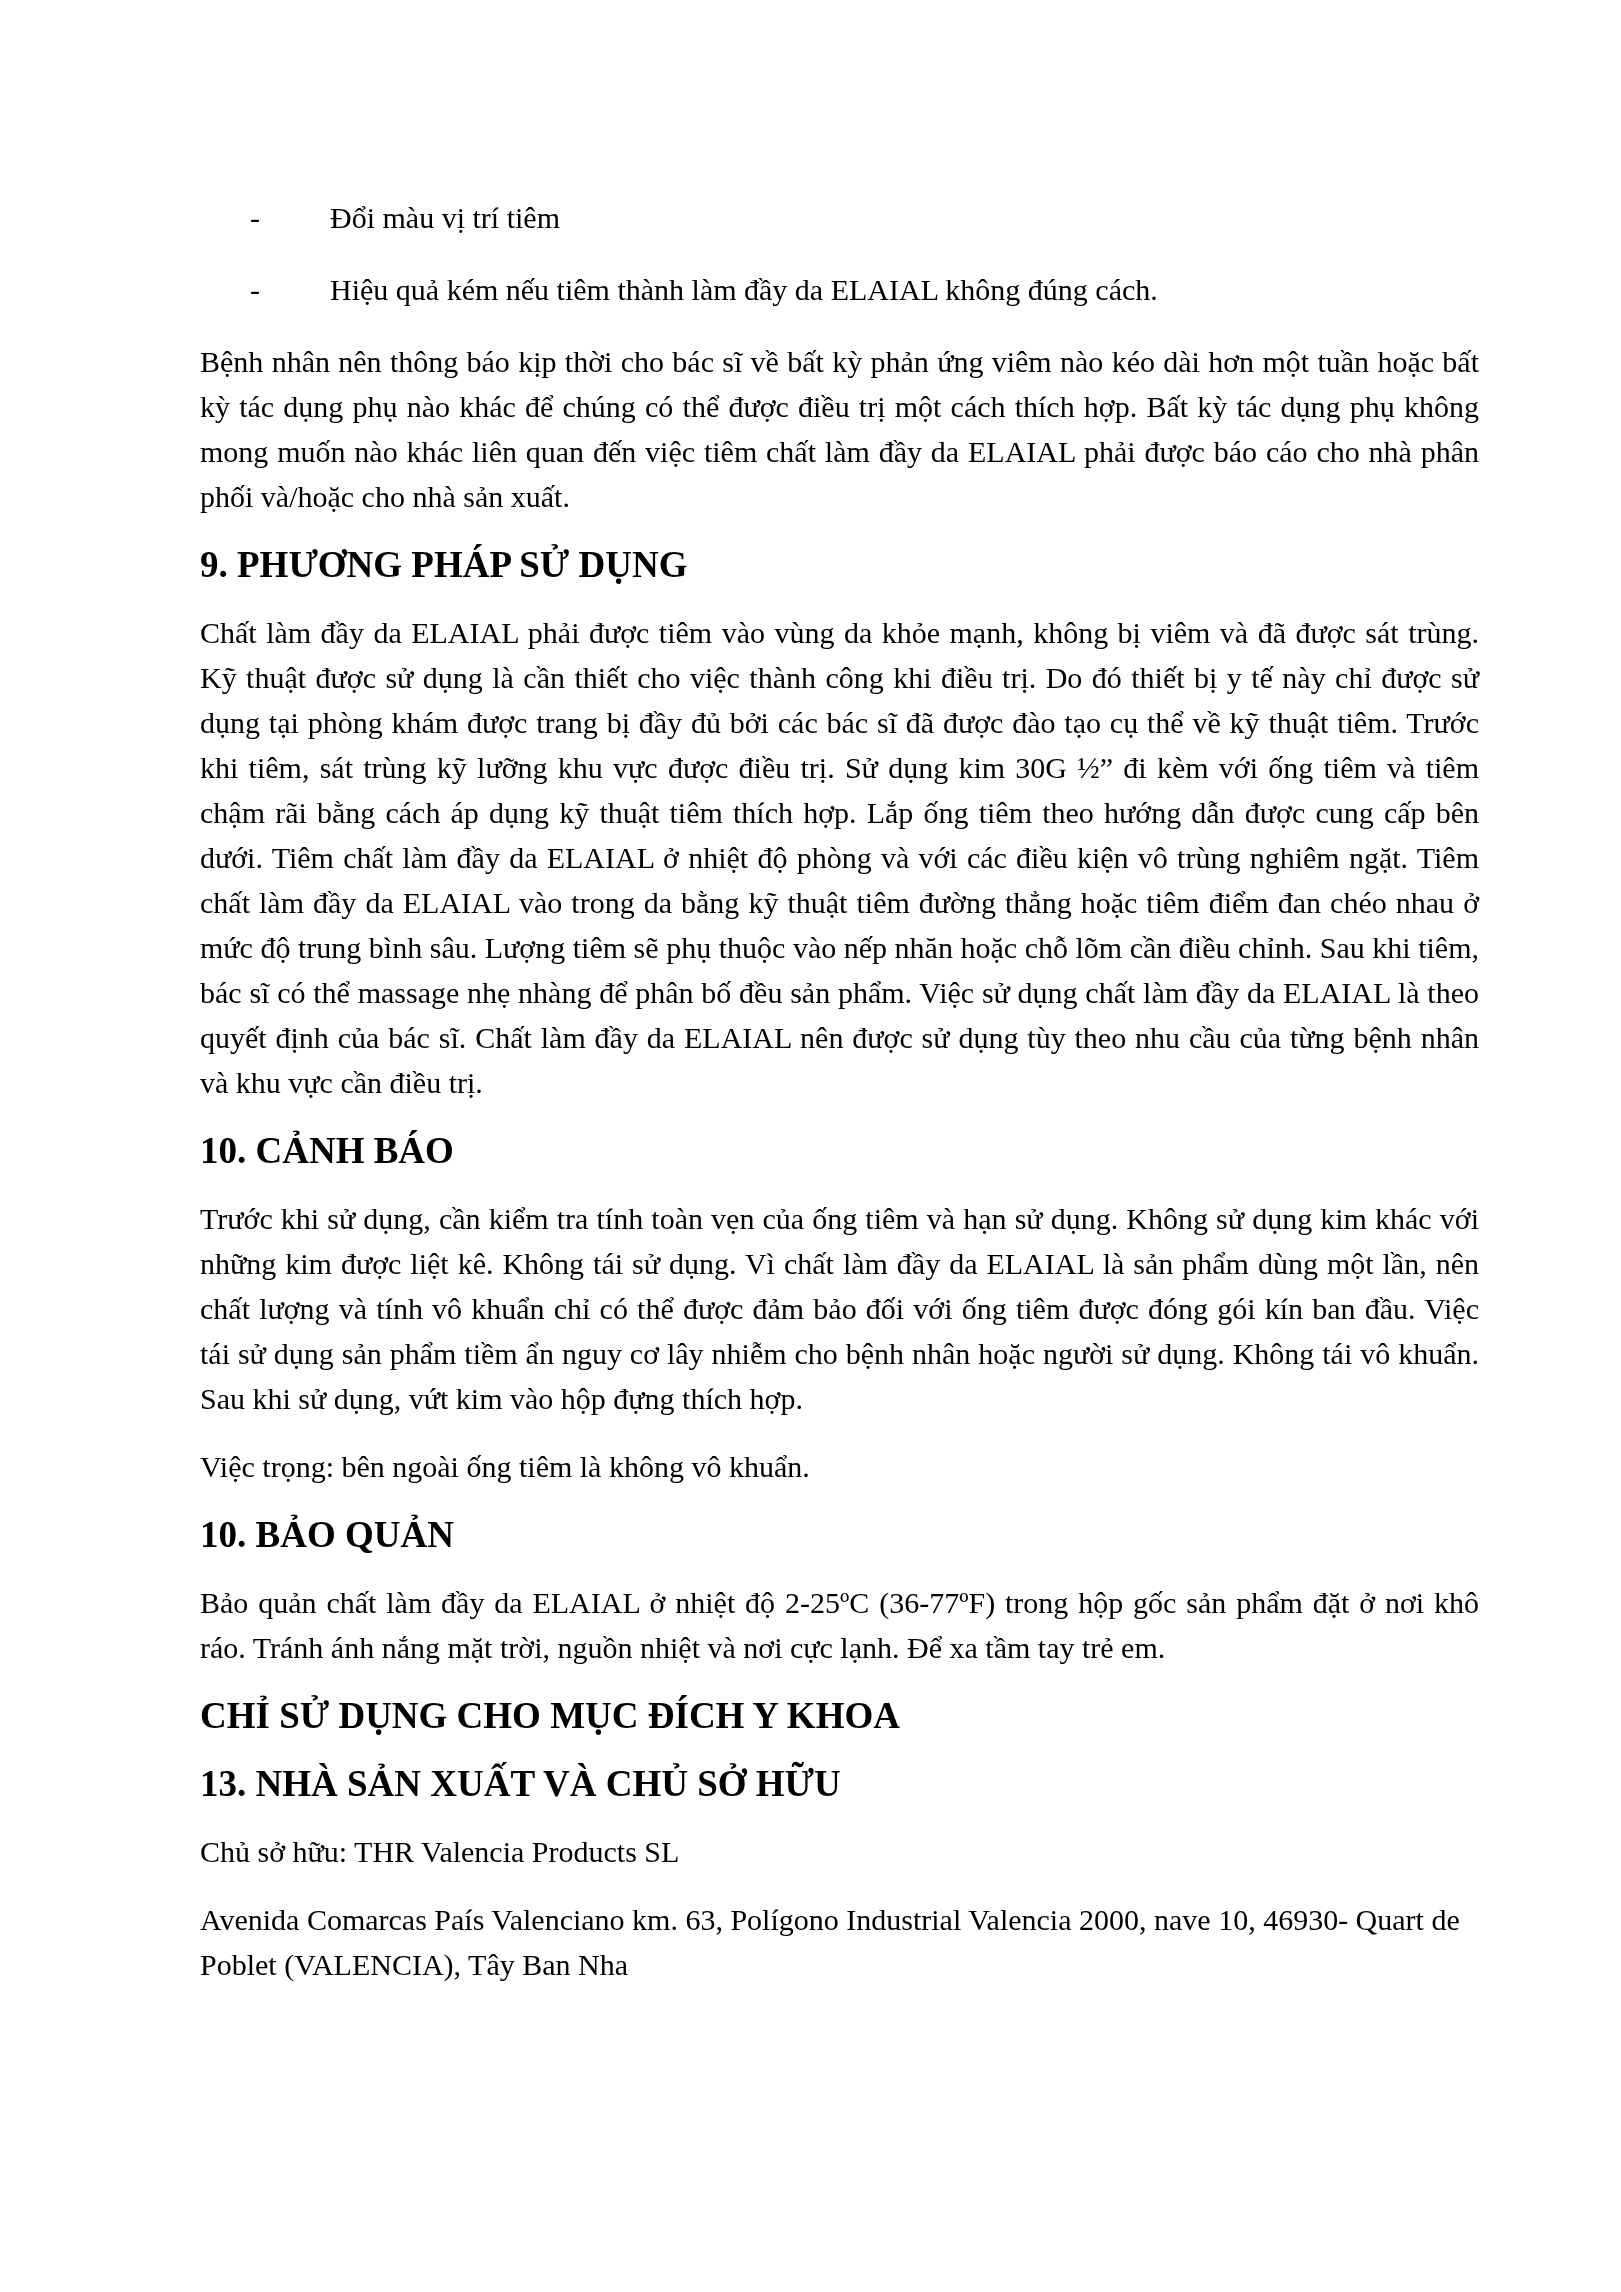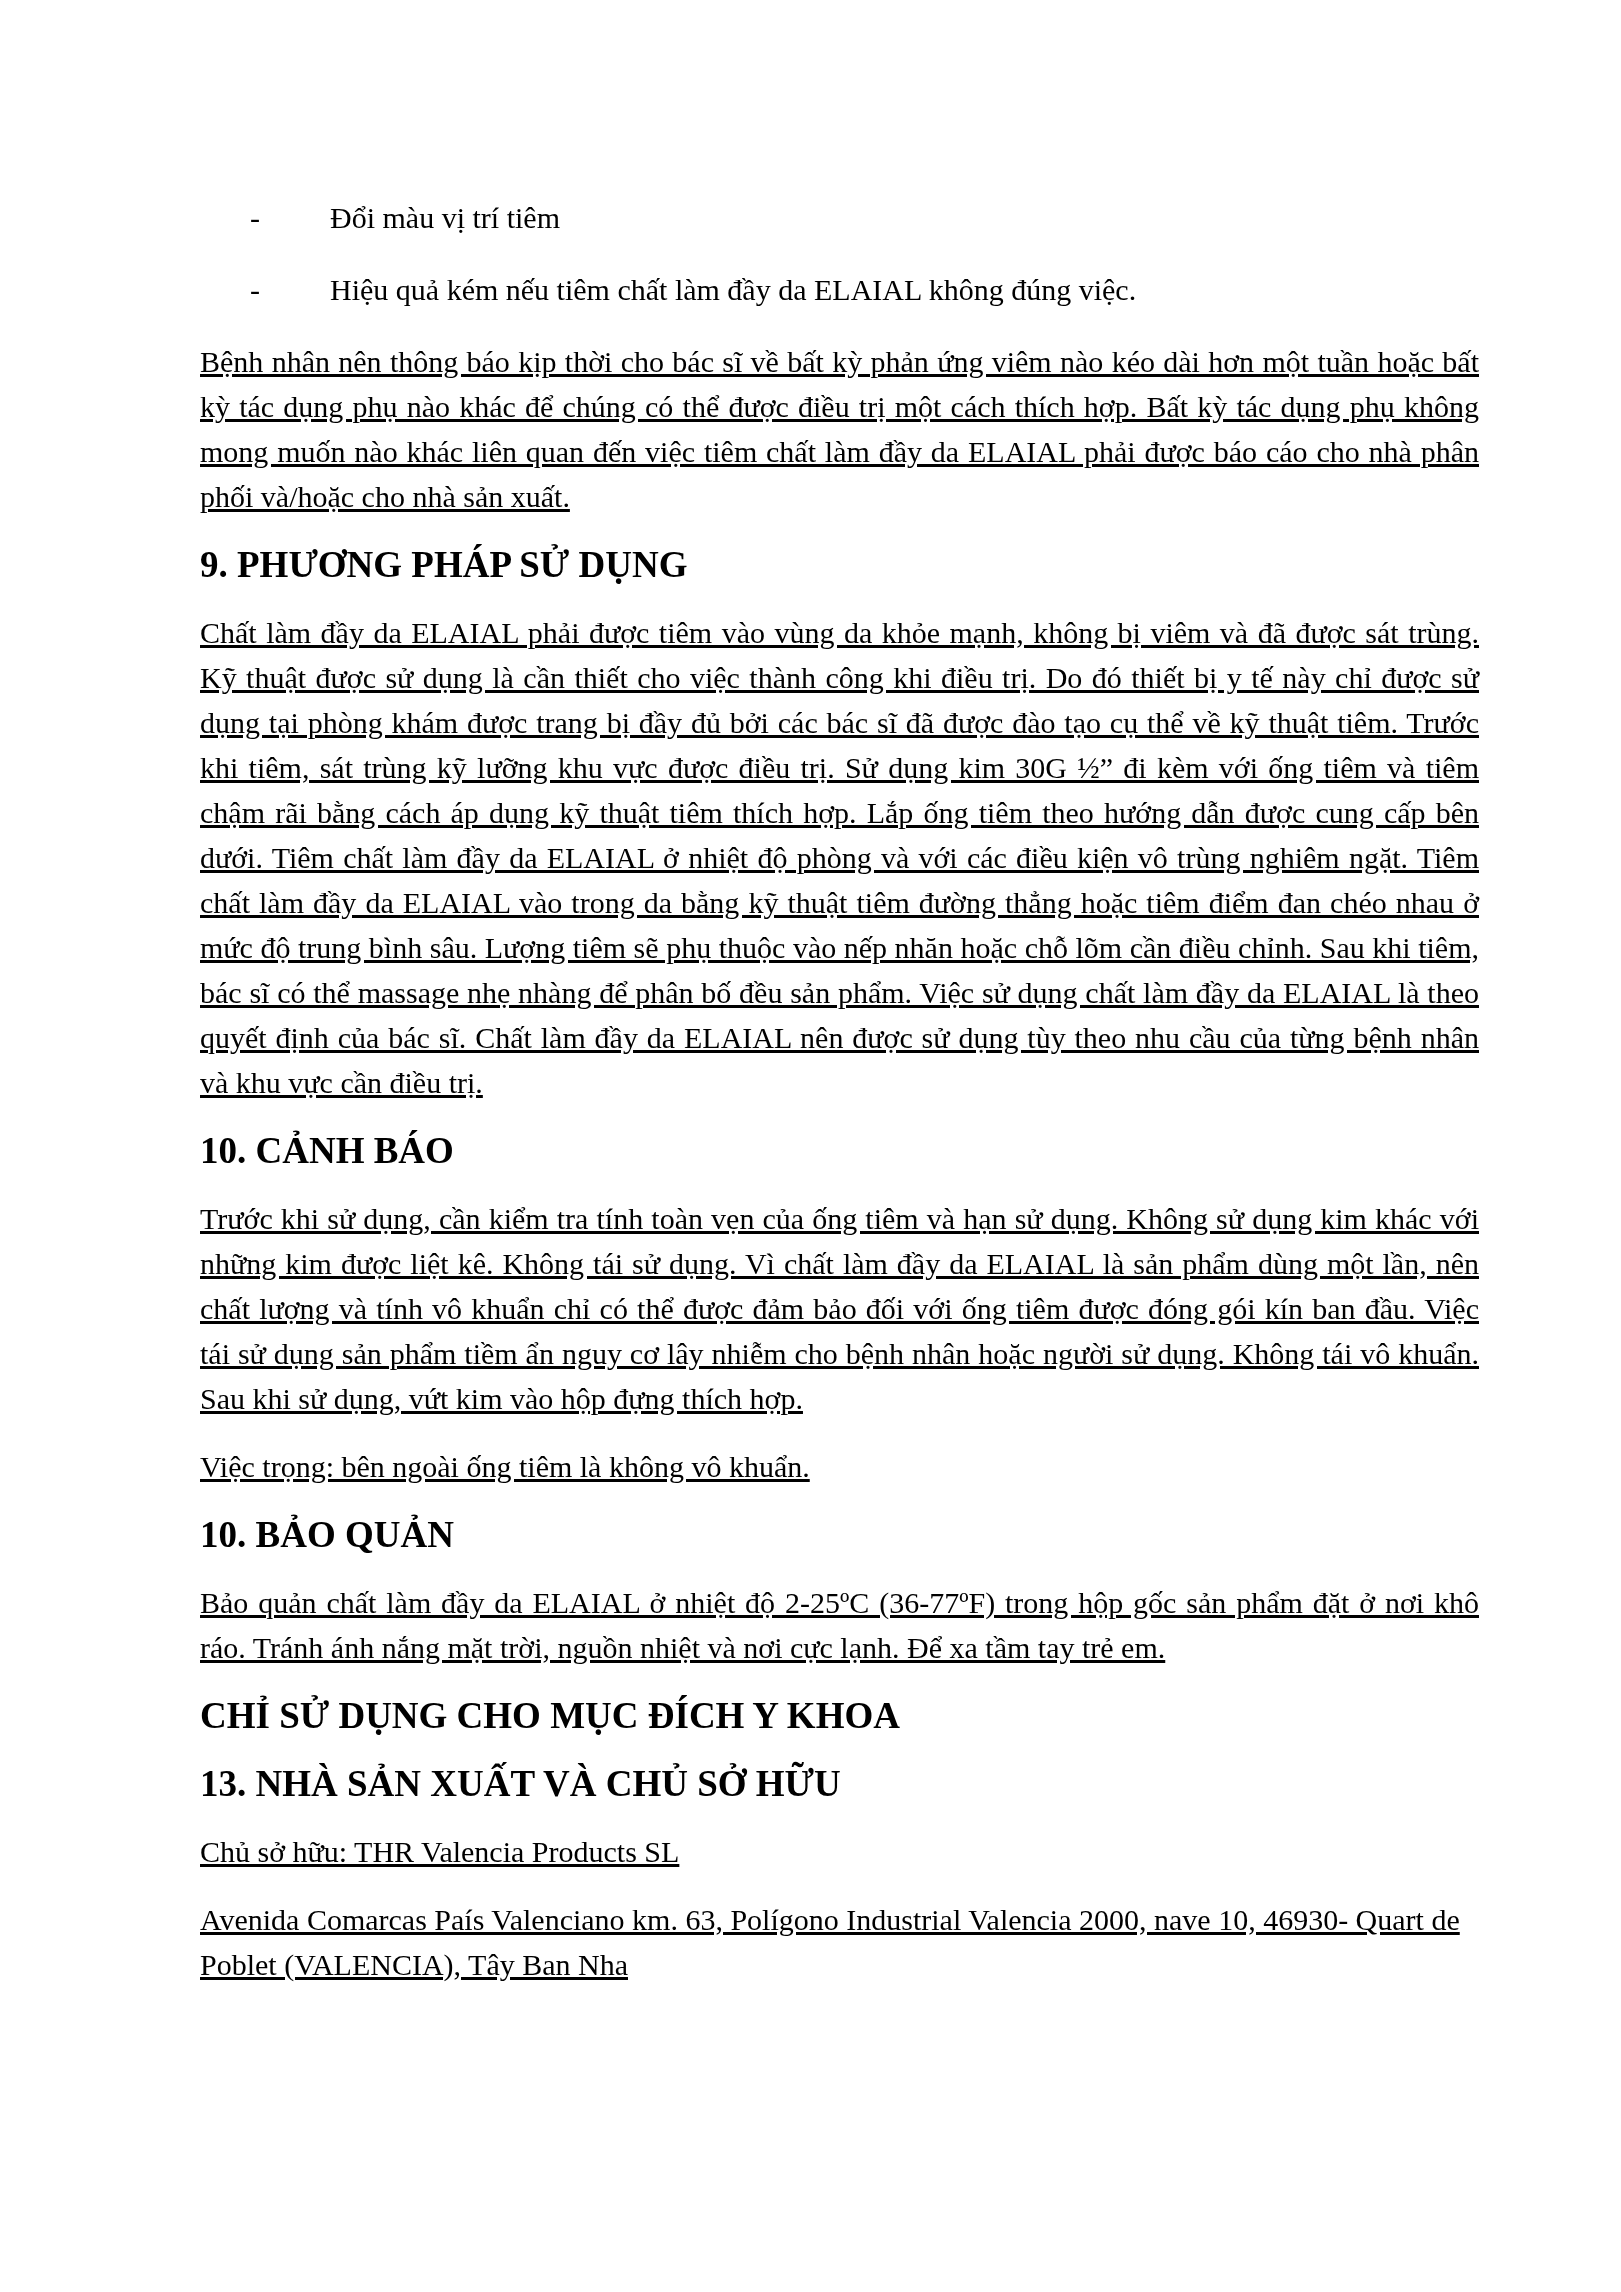--- a/index.html
+++ b/index.html
@@ -19,21 +19,20 @@
   .page {
     box-sizing: border-box;
     width: 1621px;
     height: 2293px;
     padding: 195px 142px 36px 200px;
     background: #ffffff;
     overflow: hidden;
   }
   p {
     margin: 0 0 23px 0;
-    text-decoration: underline;
   }
   h2 {
     margin: 0 0 23px 0;
     font-size: 37px;
     font-weight: bold;
     line-height: 45px;
   }
   .just {
     text-align: justify;
   }
@@ -62,21 +61,21 @@
 
 <div class="page">
 
   <ul class="bullets">
     <li class="bullet">
       <span class="marker">-</span>
       <span class="btext">Đổi màu vị trí tiêm</span>
     </li>
     <li class="bullet">
       <span class="marker">-</span>
-      <span class="btext">Hiệu quả kém nếu tiêm chất làm đầy da ELAIAL không đúng việc.</span>
+      <span class="btext">Hiệu quả kém nếu tiêm thành làm đầy da ELAIAL không đúng cách.</span>
     </li>
   </ul>
 
   <p class="just">Bệnh nhân nên thông báo kịp thời cho bác sĩ về bất kỳ phản ứng viêm nào kéo dài hơn một tuần hoặc bất kỳ tác dụng phụ nào khác để chúng có thể được điều trị một cách thích hợp. Bất kỳ tác dụng phụ không mong muốn nào khác liên quan đến việc tiêm chất làm đầy da ELAIAL phải được báo cáo cho nhà phân phối và/hoặc cho nhà sản xuất.</p>
 
   <h2>9. PHƯƠNG PHÁP SỬ DỤNG</h2>
 
   <p class="just">Chất làm đầy da ELAIAL phải được tiêm vào vùng da khỏe mạnh, không bị viêm và đã được sát trùng. Kỹ thuật được sử dụng là cần thiết cho việc thành công khi điều trị. Do đó thiết bị y tế này chỉ được sử dụng tại phòng khám được trang bị đầy đủ bởi các bác sĩ đã được đào tạo cụ thể về kỹ thuật tiêm. Trước khi tiêm, sát trùng kỹ lưỡng khu vực được điều trị. Sử dụng kim 30G ½” đi kèm với ống tiêm và tiêm chậm rãi bằng cách áp dụng kỹ thuật tiêm thích hợp. Lắp ống tiêm theo hướng dẫn được cung cấp bên dưới. Tiêm chất làm đầy da ELAIAL ở nhiệt độ phòng và với các điều kiện vô trùng nghiêm ngặt. Tiêm chất làm đầy da ELAIAL vào trong da bằng kỹ thuật tiêm đường thẳng hoặc tiêm điểm đan chéo nhau ở mức độ trung bình sâu. Lượng tiêm sẽ phụ thuộc vào nếp nhăn hoặc chỗ lõm cần điều chỉnh. Sau khi tiêm, bác sĩ có thể massage nhẹ nhàng để phân bố đều sản phẩm. Việc sử dụng chất làm đầy da ELAIAL là theo quyết định của bác sĩ. Chất làm đầy da ELAIAL nên được sử dụng tùy theo nhu cầu của từng bệnh nhân và khu vực cần điều trị.</p>
 
   <h2>10. CẢNH BÁO</h2>

